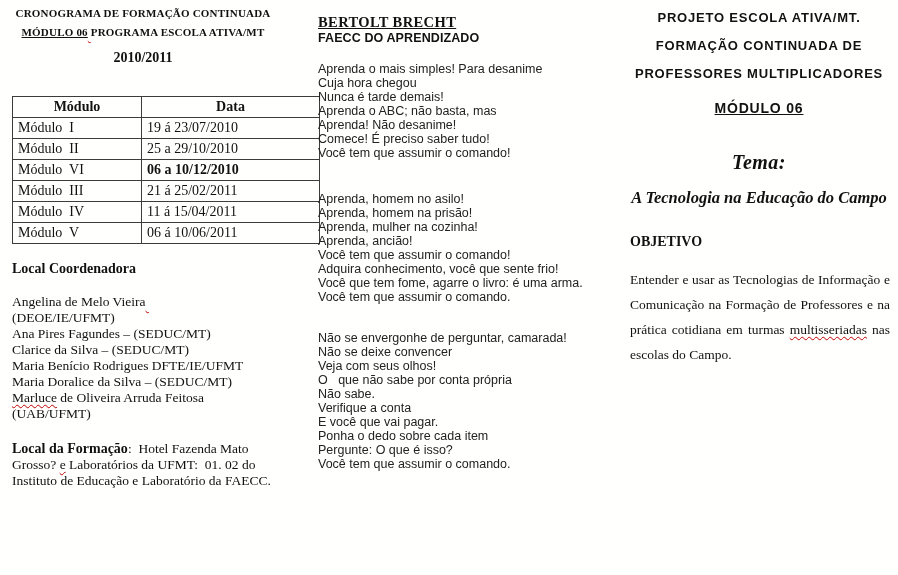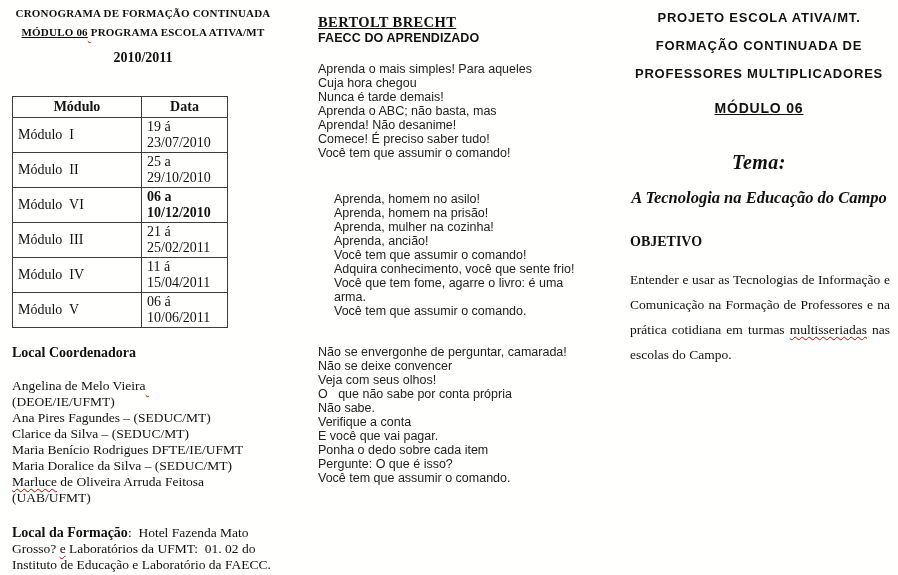--- a/index.html
+++ b/index.html
@@ -9,21 +9,21 @@
   }
   .col{position:absolute;top:0;}
   .col-left{left:12px;top:4px;width:262px;}
   .col-mid{left:318px;top:14px;width:278px;}
   .col-right{left:628px;top:4px;width:262px;}
 
   
   .l-title{font-size:11px;font-weight:bold;text-align:center;line-height:18.5px;letter-spacing:.2px;}
   .u{text-decoration:underline;}
   .year{font-size:14px;font-weight:bold;text-align:center;margin-top:9px;}
-  table.sched{border-collapse:collapse;margin-top:30px;width:216px;}
+  table.sched{border-collapse:collapse;margin-top:30px;width:308px;}
   table.sched th,table.sched td{
     border:1px solid #3c3c3c;font-size:14px;padding:1px 5px;height:18px;
     white-space:pre-wrap;font-weight:normal;
   }
   table.sched th{font-weight:bold;text-align:center;}
   table.sched td.c1{width:118px;}
   table.sched td.bold{font-weight:bold;}
   .team-head{font-size:14px;font-weight:bold;margin-top:17px;}
   .team{font-size:13.5px;line-height:16px;margin-top:17px;}
   .team div{white-space:pre-wrap;}
@@ -33,21 +33,21 @@
   
   .squig{text-decoration:underline;text-decoration-style:wavy;text-decoration-color:#c00000;text-decoration-thickness:1px;text-underline-offset:2px;}
   .squig-sp{text-decoration:underline;text-decoration-style:wavy;text-decoration-color:#c00000;text-decoration-thickness:1px;text-underline-offset:3px;}
 
   
   .author{font-size:14.5px;font-weight:bold;text-decoration:underline;letter-spacing:.4px;line-height:17px;}
   .poem-title{font-family:"Liberation Sans",sans-serif;font-size:12.5px;font-weight:bold;line-height:15px;letter-spacing:.1px;}
   .stanza{font-family:"Liberation Sans",sans-serif;font-size:12.5px;line-height:14px;color:#222;}
   .stanza .poem-line{white-space:pre-wrap;}
   .s1{margin-top:16px;}
-  .s2{margin-top:32px;margin-left:16px;}
+  .s2{margin-top:32px;}
   .s3{margin-top:27px;}
 
   
   .r-head{font-family:"Liberation Sans",sans-serif;font-weight:bold;font-size:13px;line-height:28px;text-align:center;letter-spacing:.8px;}
   .r-modulo{font-family:"Liberation Sans",sans-serif;font-weight:bold;font-size:14px;text-align:center;margin-top:12px;text-decoration:underline;letter-spacing:.8px;}
   .tema-label{font-size:20px;font-weight:bold;font-style:italic;text-align:center;margin-top:35px;letter-spacing:.5px;}
   .tema-text{font-size:16.5px;font-weight:bold;font-style:italic;text-align:center;margin-top:14px;}
   .objetivo-head{font-size:14px;font-weight:bold;margin-top:26px;padding-left:2px;}
   .objetivo-text{font-size:13.5px;line-height:25px;text-align:justify;margin-top:17px;padding-left:2px;}
 </style>
@@ -105,21 +105,21 @@
     <div>(UAB/UFMT)</div>
   </div>
 
   <div class="local"><span class="lbl">Local da Formação</span><span>:  Hotel Fazenda Mato Grosso? </span><span class="squig">e</span><span> Laboratórios da UFMT:  01. 02 do Instituto de Educação e Laboratório da FAECC.</span></div>
 </div>
 
 <div class="col col-mid">
   <div class="author">BERTOLT BRECHT</div>
   <div class="poem-title">FAECC DO APRENDIZADO</div>
   <div class="stanza s1">
-      <div class="poem-line">Aprenda o mais simples! Para aqueles</div>
+      <div class="poem-line">Aprenda o mais simples! Para desanime</div>
       <div class="poem-line">Cuja hora chegou</div>
       <div class="poem-line">Nunca é tarde demais!</div>
       <div class="poem-line">Aprenda o ABC; não basta, mas</div>
       <div class="poem-line">Aprenda! Não desanime!</div>
       <div class="poem-line">Comece! É preciso saber tudo!</div>
       <div class="poem-line">Você tem que assumir o comando!</div>
     </div>
   <div class="stanza s2">
       <div class="poem-line">Aprenda, homem no asilo!</div>
       <div class="poem-line">Aprenda, homem na prisão!</div>

